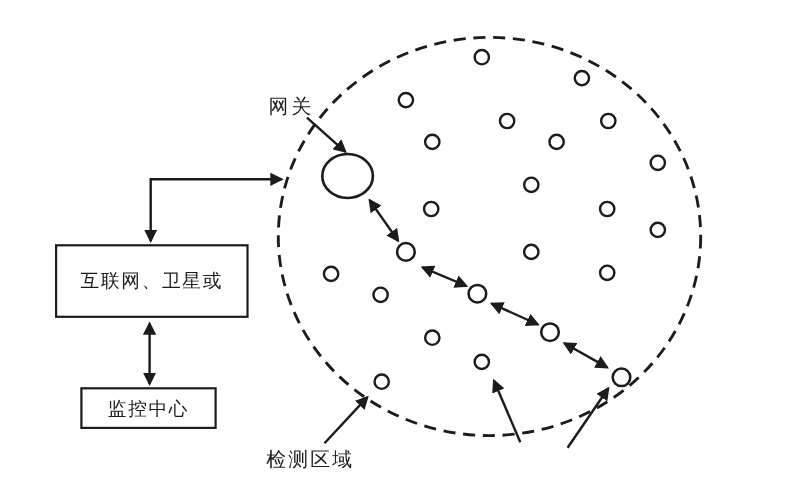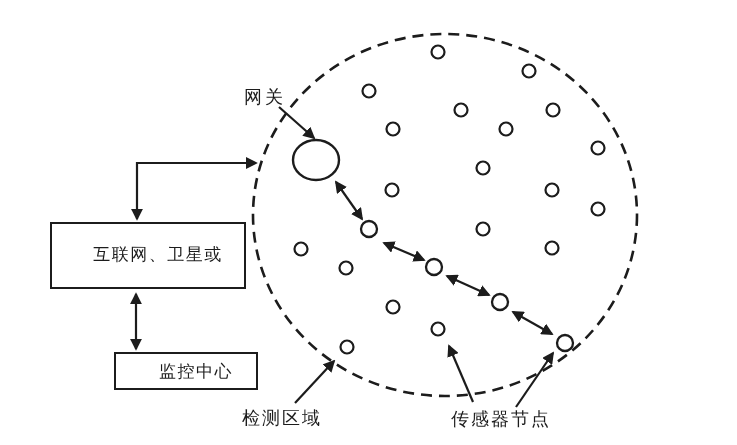--- a/index.html
+++ b/index.html
@@ -1,20 +1,20 @@
 <!DOCTYPE html>
 <html style="--ink: #1c1c1c; --bg: #ffffff;"><head>
 <meta charset="utf-8">
 <style>
   html,body{margin:0;padding:0;background:#fff;}
   .stage{
     position:relative;
     width:737px;height:445px;
     background:var(--bg,#ffffff);
-    font-family:Liberation Mono, monospace;
+    font-family:Liberation Serif, serif;
     color:var(--ink,#1c1c1c);
     overflow:hidden;
   }
   svg.canvas{position:absolute;left:0;top:0;width:737px;height:445px;}
   .stroke{stroke:var(--ink,#1c1c1c);fill:none;}
   .node{fill:#ffffff;stroke:var(--ink,#1c1c1c);stroke-width:2.2;}
   .node-chain{fill:#ffffff;stroke:var(--ink,#1c1c1c);stroke-width:2.3;}
   .area{stroke-width:2.6;stroke-dasharray:11 7;}
   .gw{fill:#ffffff;stroke:var(--ink,#1c1c1c);stroke-width:2.4;}
   .link{stroke-width:2.2;}
@@ -28,24 +28,23 @@
   }
   .box{
     position:absolute;
     border:2.2px solid var(--ink,#1c1c1c);
     background:#fff;
     display:flex;flex-direction:column;
     align-items:center;justify-content:center;
     text-align:center;
     font-size:17px;
     letter-spacing:1.5px;
-    padding-left:20px;
   }
   .box-network{left:50px;top:222px;width:172px;height:63px;line-height:27px;}
-  .box-monitor{left:73px;top:352px;width:120px;height:34px;margin-left:41px;}
+  .box-monitor{left:73px;top:352px;width:120px;height:34px;}
   .label-gateway{left:244px;top:85px;letter-spacing:3px;}
   .label-area{left:242px;top:406px;}
   .label-sensor{left:451px;top:407px;}
 </style>
 </head>
 <body>
 
 <div class="stage">
 
   <svg class="canvas" viewBox="0 0 737 445" xmlns="http://www.w3.org/2000/svg">
@@ -103,14 +102,13 @@
   <div class="label label-gateway">网关</div>
 
   <div class="box box-network">
     <div>互联网、卫星或</div>
   </div>
 
   <div class="box box-monitor">监控中心</div>
 
   <div class="label label-area">检测区域</div>
 
-  <div class="label label-sensor">传感器节点</div>
 </div>
 
 </body></html>

